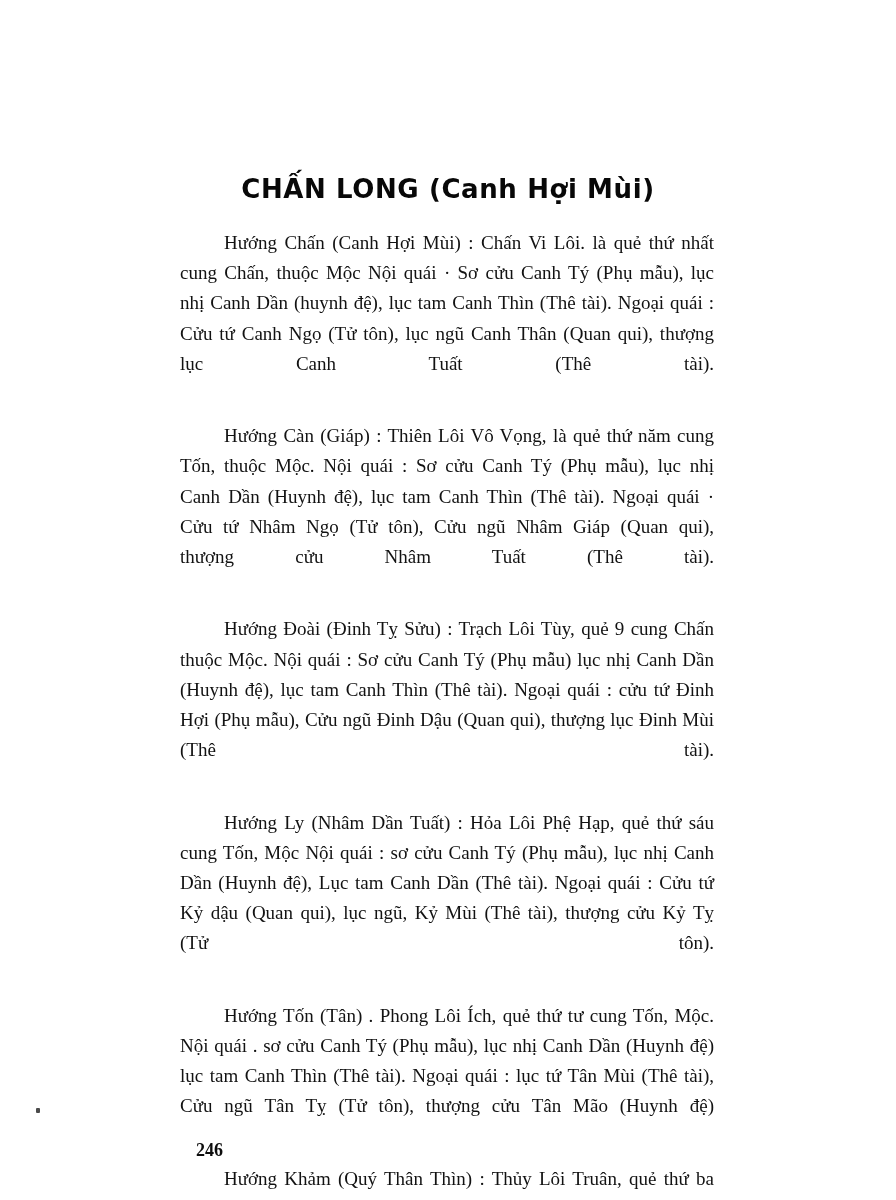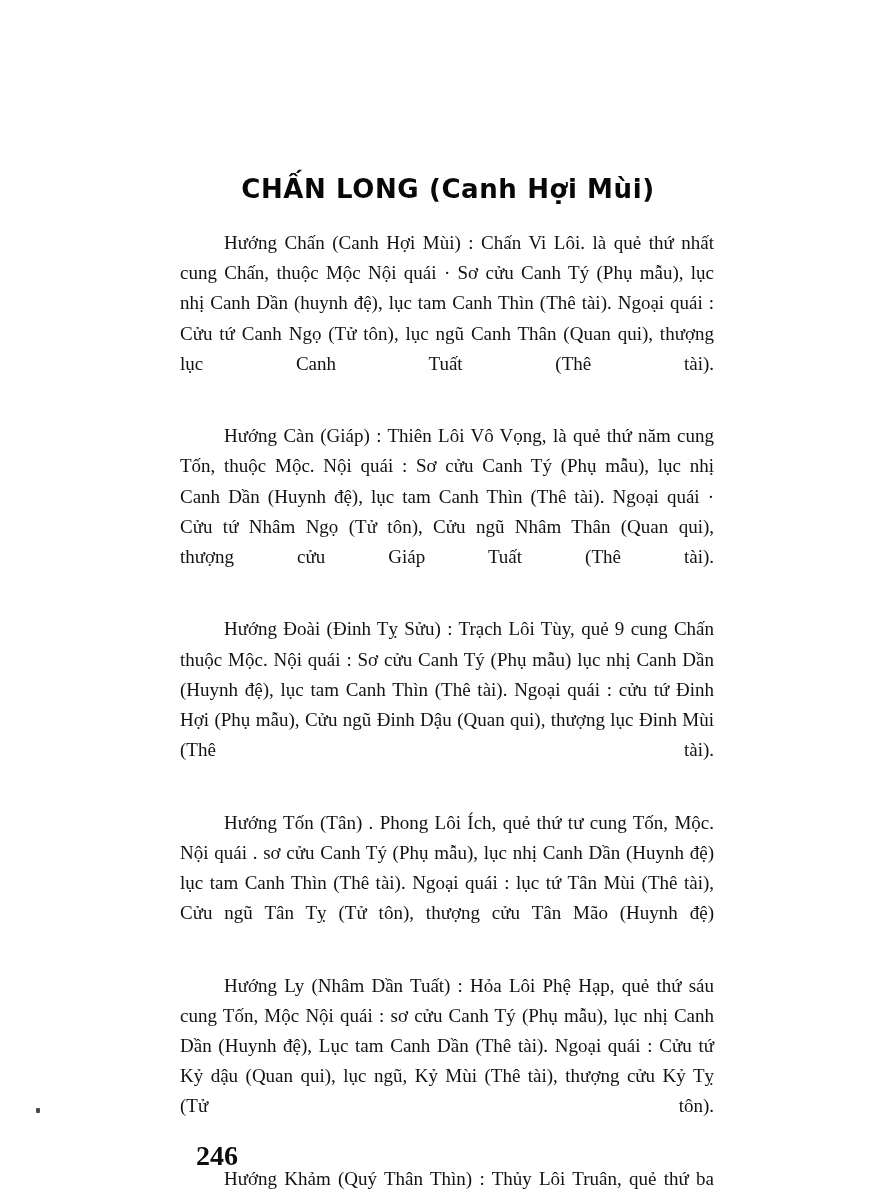--- a/index.html
+++ b/index.html
@@ -71,39 +71,39 @@
     content: "";
     display: inline-block;
     width: 100%;
   }
 
   
   .folio {
     position: absolute;
     left: 196px;
     top: 1140px;
-    font-size: 28px;
+    font-size: 18px;
     font-weight: bold;
     color: #0d0d0d;
     font-family: "Liberation Serif", "DejaVu Serif", serif;
   }
 </style>
 </head>
 <body>
 
 <div class="page">
 
   <div class="speck"></div>
 
   <h1 class="heading">CHẤN LONG (Canh Hợi Mùi)</h1>
 
   <div class="body-col">
     <p class="para">Hướng Chấn (Canh Hợi Mùi) : Chấn Vi Lôi. là quẻ thứ nhất cung Chấn, thuộc Mộc Nội quái · Sơ cửu Canh Tý (Phụ mẫu), lục nhị Canh Dần (huynh đệ), lục tam Canh Thìn (Thê tài). Ngoại quái : Cửu tứ Canh Ngọ (Tử tôn), lục ngũ Canh Thân (Quan qui), thượng lục Canh Tuất (Thê tài).</p>
-    <p class="para">Hướng Càn (Giáp) : Thiên Lôi Vô Vọng, là quẻ thứ năm cung Tốn, thuộc Mộc. Nội quái : Sơ cửu Canh Tý (Phụ mẫu), lục nhị Canh Dần (Huynh đệ), lục tam Canh Thìn (Thê tài). Ngoại quái · Cửu tứ Nhâm Ngọ (Tử tôn), Cửu ngũ Nhâm Thân (Quan qui), thượng cửu Giáp Tuất (Thê tài).</p>
+    <p class="para">Hướng Càn (Giáp) : Thiên Lôi Vô Vọng, là quẻ thứ năm cung Tốn, thuộc Mộc. Nội quái : Sơ cửu Canh Tý (Phụ mẫu), lục nhị Canh Dần (Huynh đệ), lục tam Canh Thìn (Thê tài). Ngoại quái · Cửu tứ Nhâm Ngọ (Tử tôn), Cửu ngũ Nhâm Giáp (Quan qui), thượng cửu Nhâm Tuất (Thê tài).</p>
     <p class="para">Hướng Đoài (Đinh Tỵ Sửu) : Trạch Lôi Tùy, quẻ 9 cung Chấn thuộc Mộc. Nội quái : Sơ cửu Canh Tý (Phụ mẫu) lục nhị Canh Dần (Huynh đệ), lục tam Canh Thìn (Thê tài). Ngoại quái : cửu tứ Đinh Hợi (Phụ mẫu), Cửu ngũ Đinh Dậu (Quan qui), thượng lục Đinh Mùi (Thê tài).</p>
+    <p class="para">Hướng Ly (Nhâm Dần Tuất) : Hỏa Lôi Phệ Hạp, quẻ thứ sáu cung Tốn, Mộc Nội quái : sơ cửu Canh Tý (Phụ mẫu), lục nhị Canh Dần (Huynh đệ), Lục tam Canh Dần (Thê tài). Ngoại quái : Cửu tứ Kỷ dậu (Quan qui), lục ngũ, Kỷ Mùi (Thê tài), thượng cửu Kỷ Tỵ (Tử tôn).</p>
     <p class="para">Hướng Tốn (Tân) . Phong Lôi Ích, quẻ thứ tư cung Tốn, Mộc. Nội quái . sơ cửu Canh Tý (Phụ mẫu), lục nhị Canh Dần (Huynh đệ) lục tam Canh Thìn (Thê tài). Ngoại quái : lục tứ Tân Mùi (Thê tài), Cửu ngũ Tân Tỵ (Tử tôn), thượng cửu Tân Mão (Huynh đệ)</p>
-    <p class="para">Hướng Ly (Nhâm Dần Tuất) : Hỏa Lôi Phệ Hạp, quẻ thứ sáu cung Tốn, Mộc Nội quái : sơ cửu Canh Tý (Phụ mẫu), lục nhị Canh Dần (Huynh đệ), Lục tam Canh Dần (Thê tài). Ngoại quái : Cửu tứ Kỷ dậu (Quan qui), lục ngũ, Kỷ Mùi (Thê tài), thượng cửu Kỷ Tỵ (Tử tôn).</p>
     <p class="para">Hướng Khảm (Quý Thân Thìn) : Thủy Lôi Truân, quẻ thứ ba cung Khảm, Thủy. Nội quái : Sơ cửu Canh Tý (Huynh đệ), lục nhị Canh Dần (Tử tốn), lục tam Canh Thìn (Quan qui). Ngoại quái : lục tứ Mậu Thân (Phụ mẫu), cửu ngũ Mậu Tuất (Quan qui), thượng lục Mậu Tý (Huynh đệ)</p>
   </div>
 
   <div class="folio">246</div>
 
 </div>
 
 </body></html>

